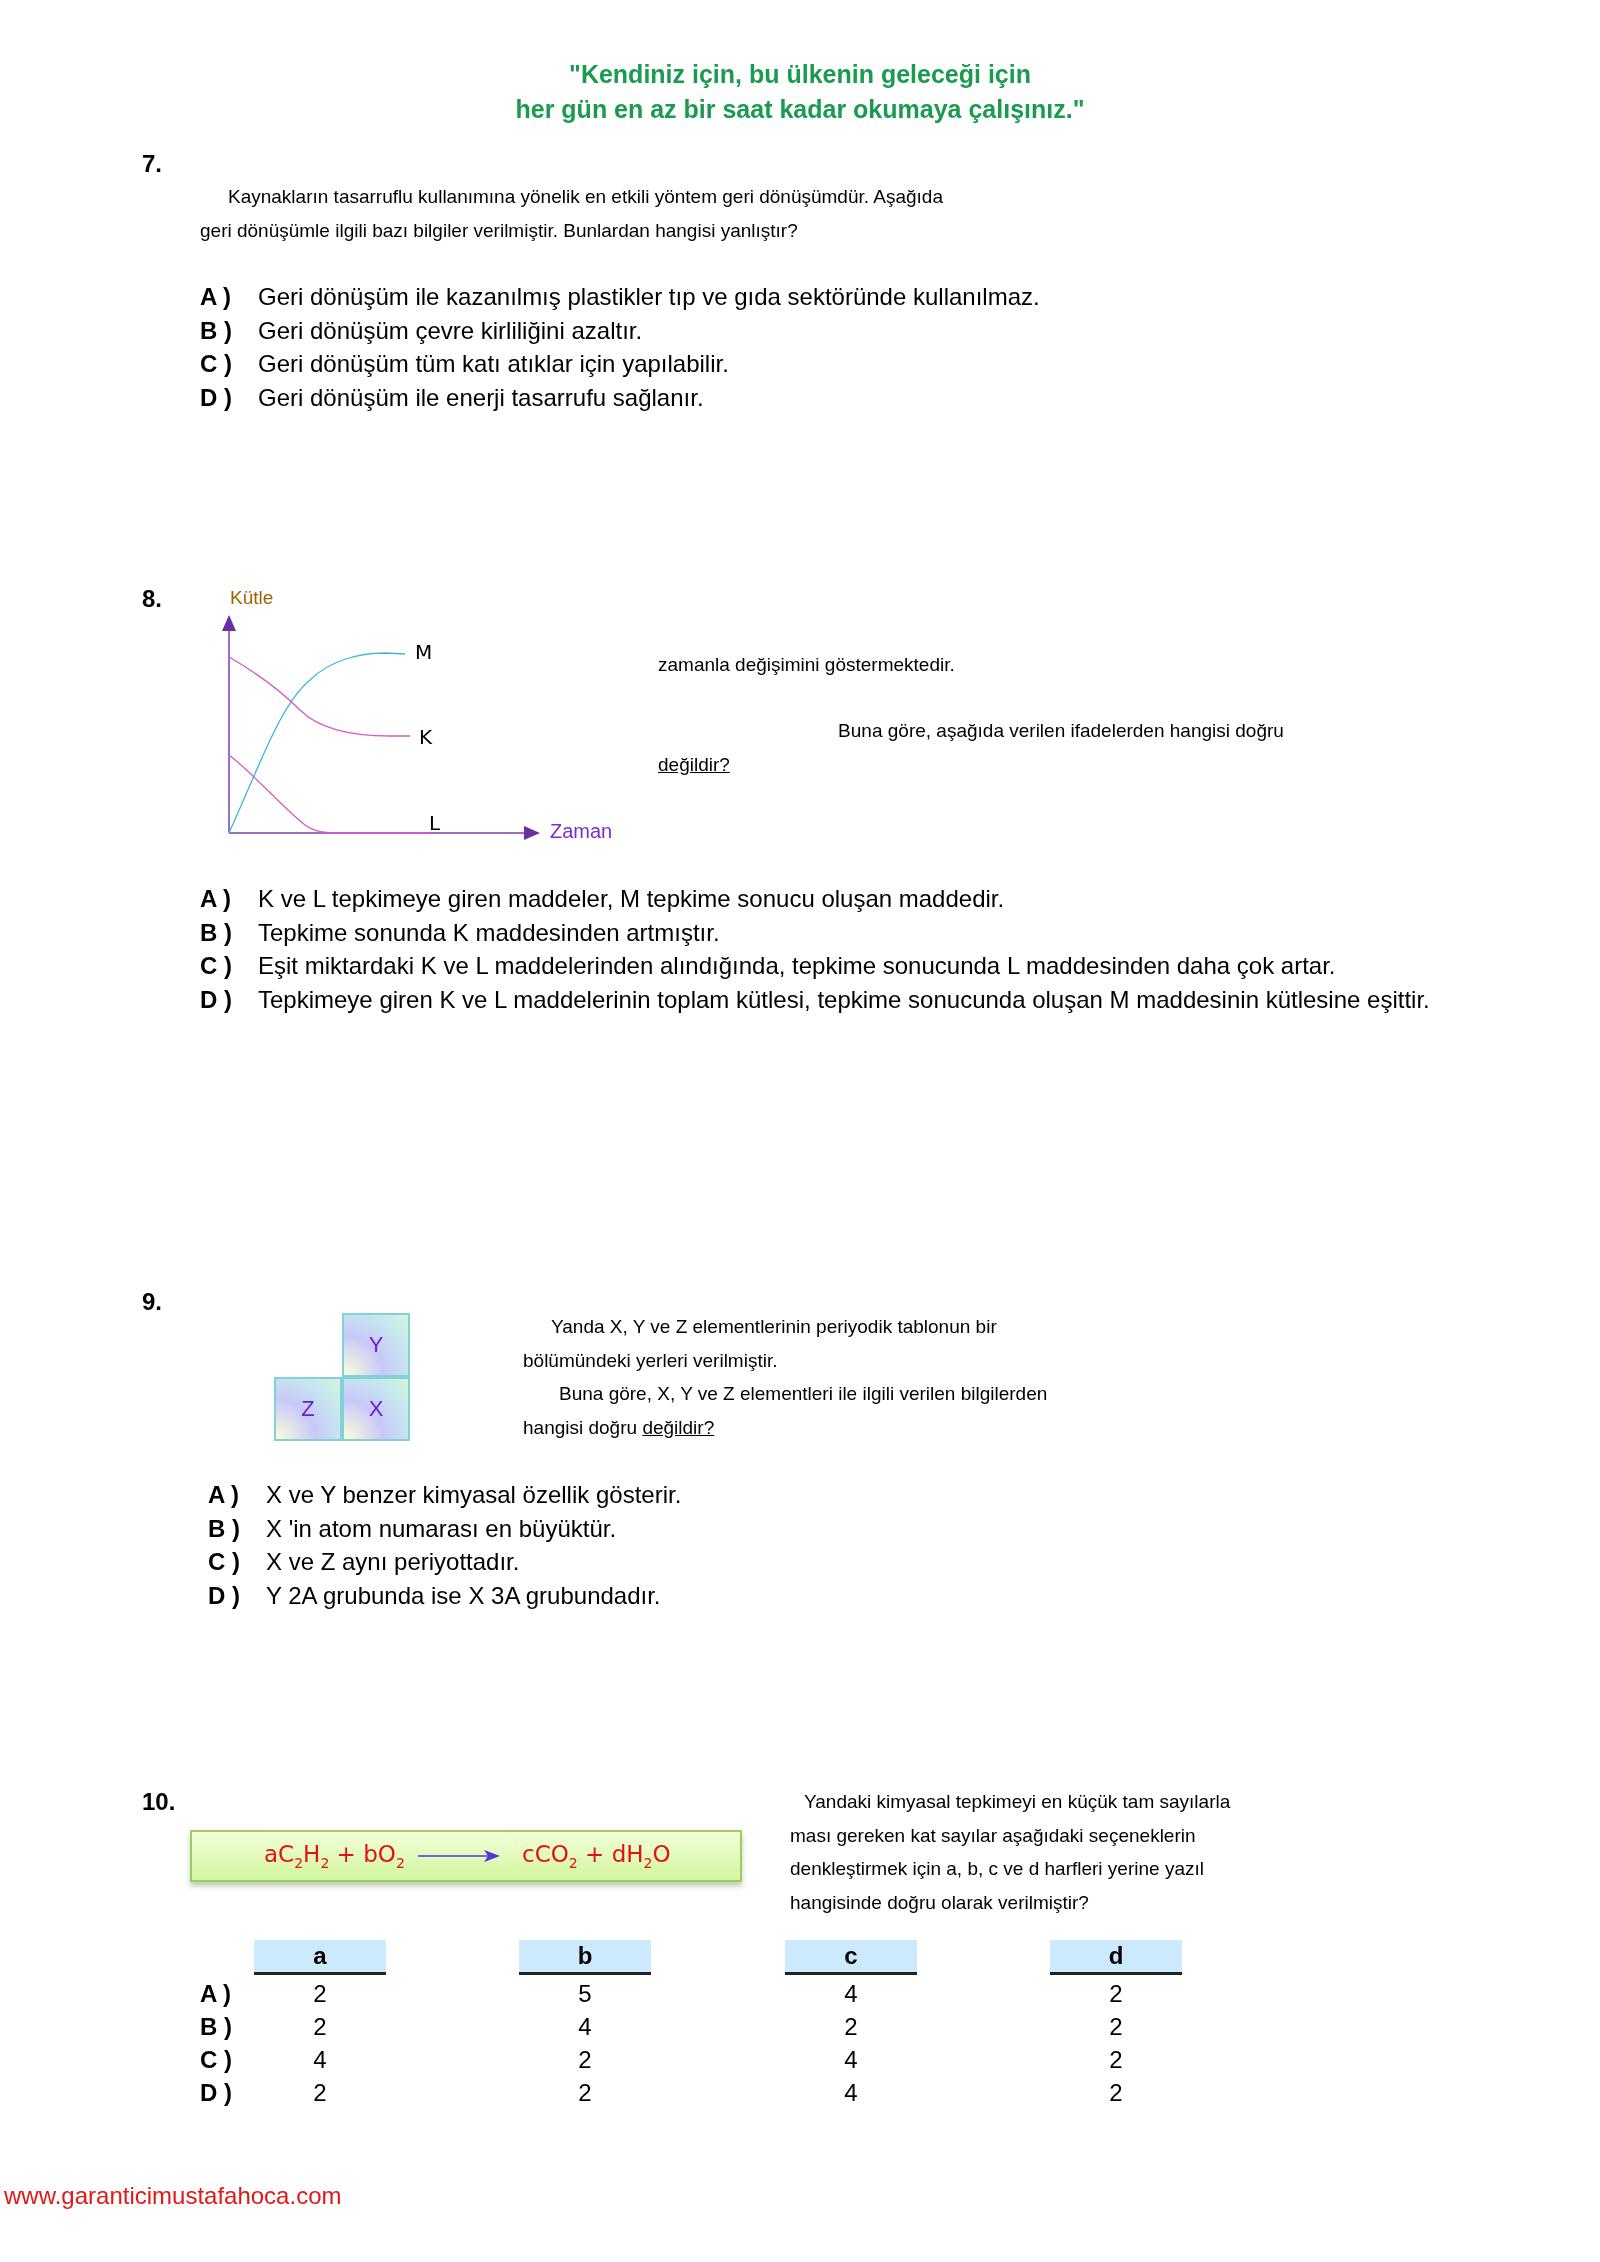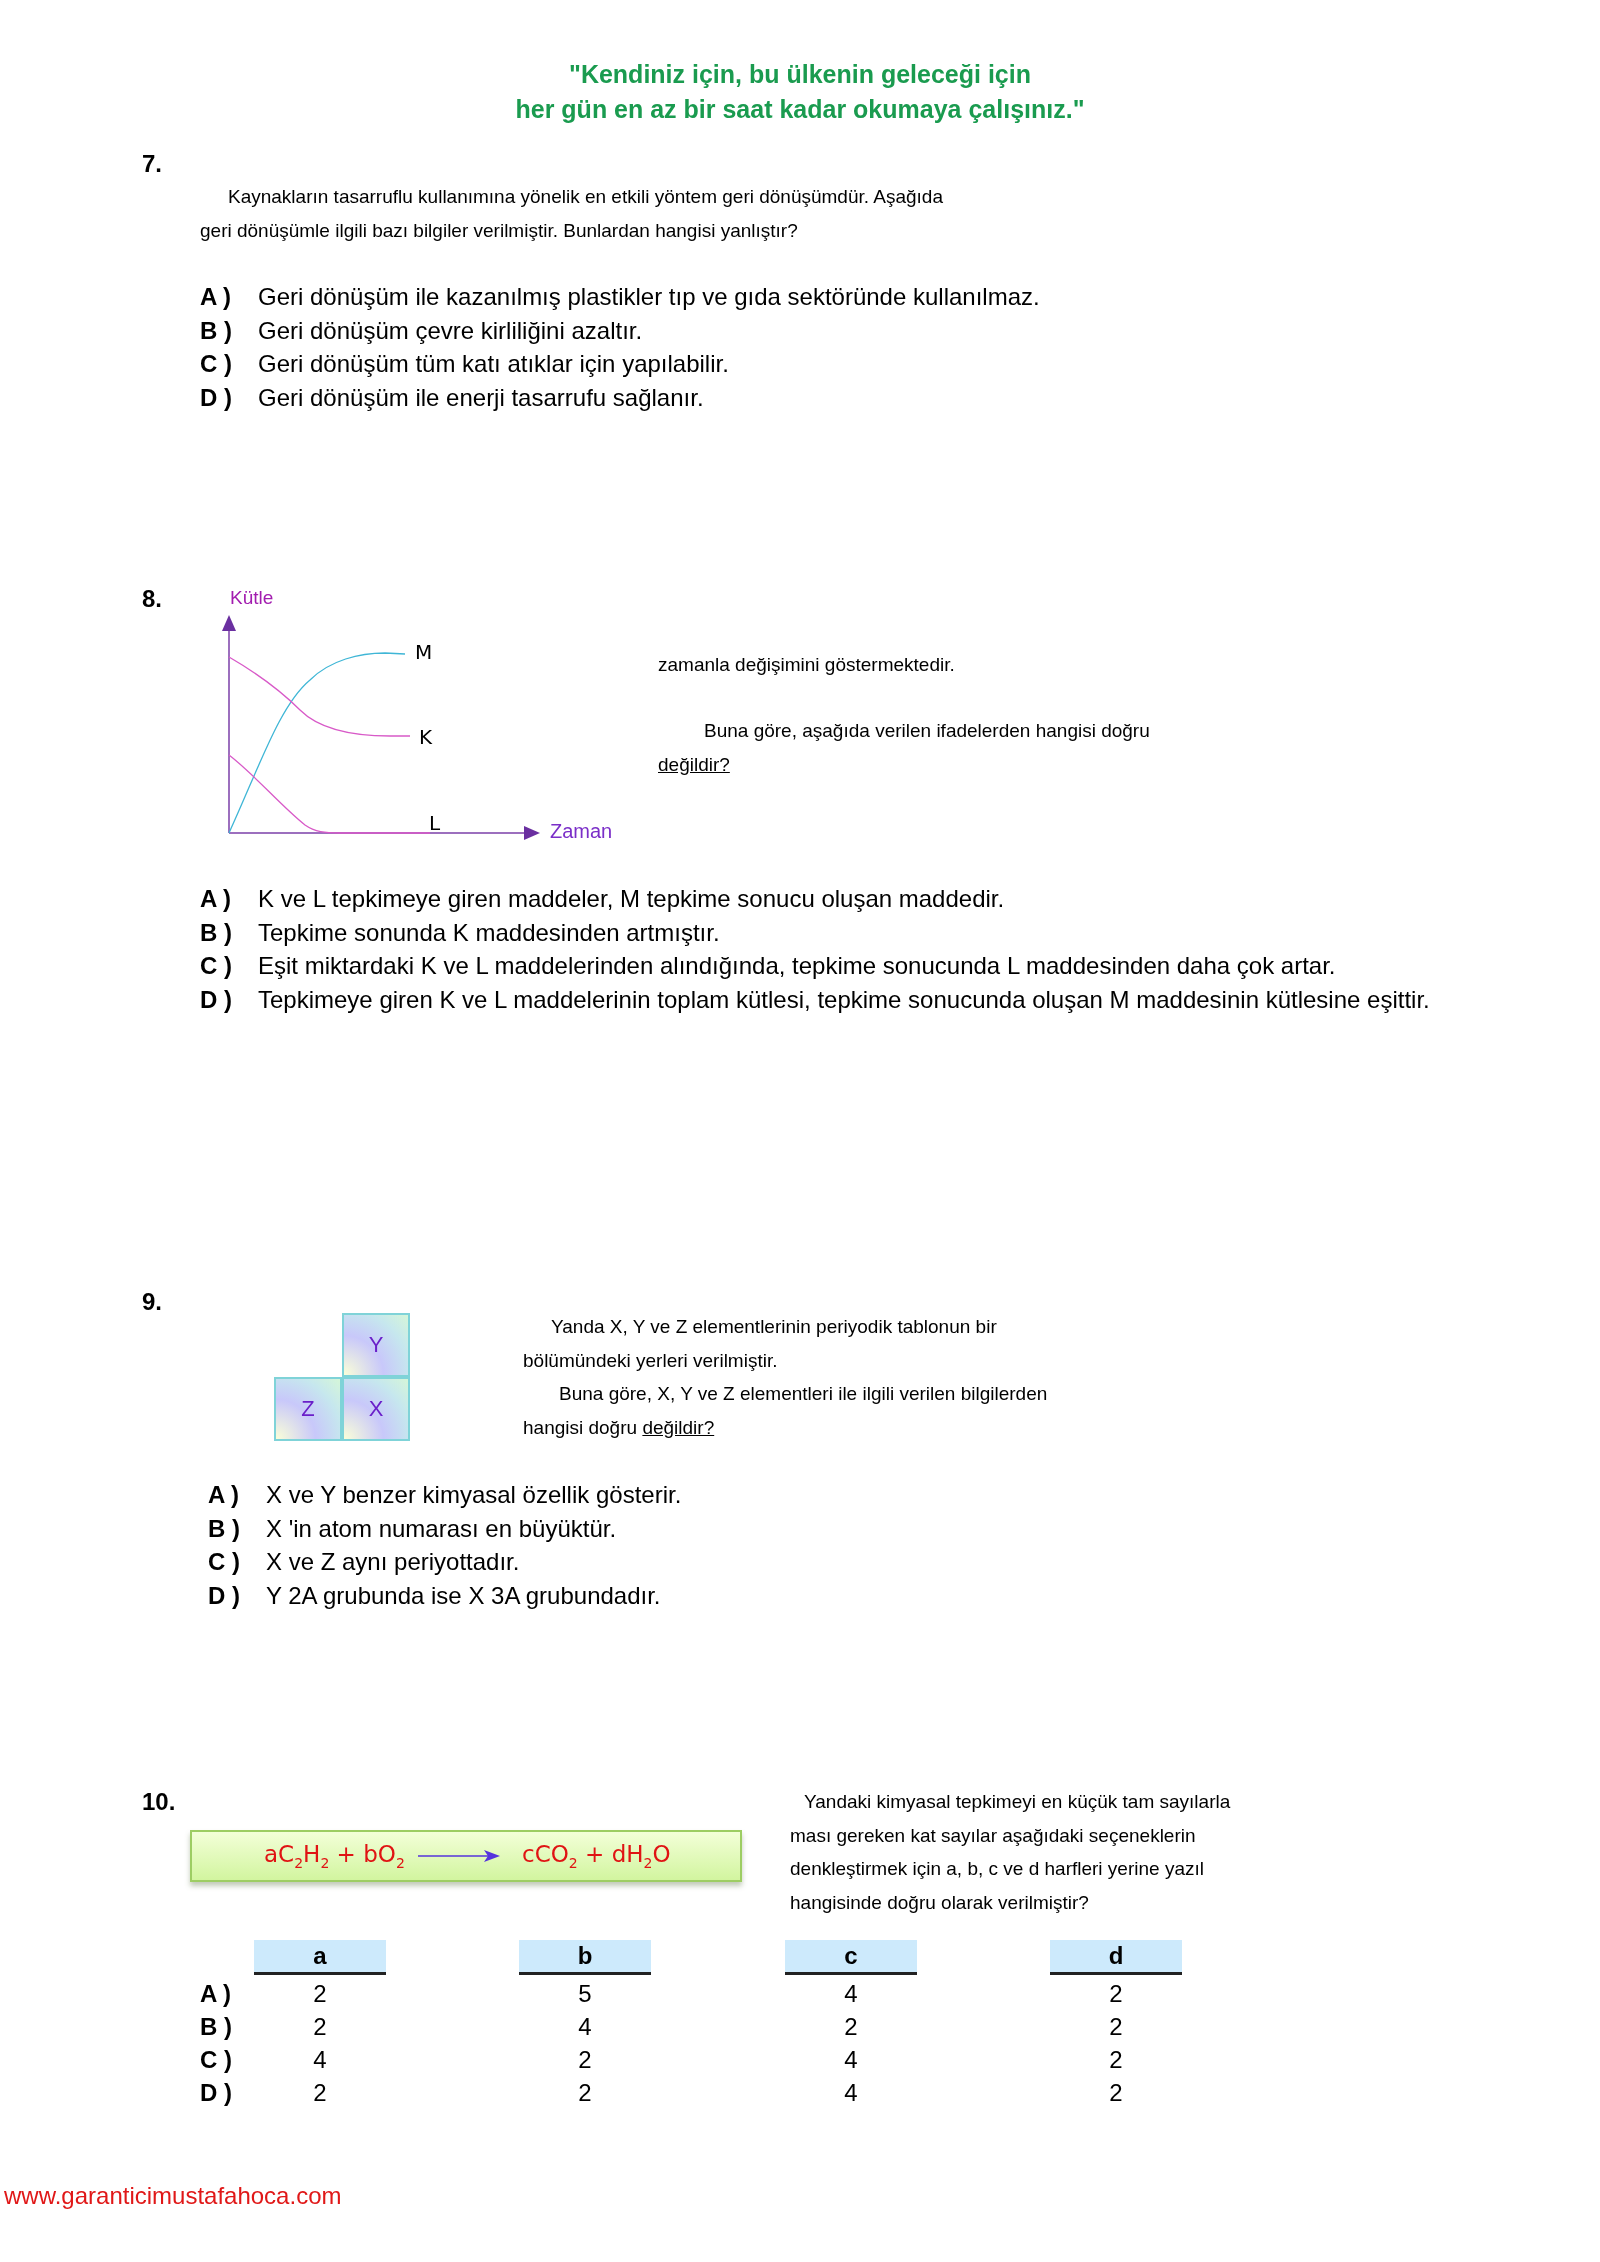--- a/index.html
+++ b/index.html
@@ -63,30 +63,30 @@
     <polygon points="49,40 42,56 56,56" fill="#6a2fa0"></polygon>
     <line x1="49" y1="258" x2="350" y2="258" stroke="#7b3fa8" stroke-width="1.5"></line>
     <polygon points="360,258 344,251 344,265" fill="#6a2fa0"></polygon>
 
     <path d="M49,258 C80,190 100,130 130,105 C150,85 180,78 205,78 L225,79" stroke="#3fb6d6" stroke-width="1.3" fill="none"></path>
 
     <path d="M49,82 C80,100 100,115 120,135 C140,155 175,161 210,161 L230,161" stroke="#d85ac8" stroke-width="1.3" fill="none"></path>
 
     <path d="M49,180 C75,200 100,230 125,250 C135,257 145,258 160,258 L250,258" stroke="#d85ac8" stroke-width="1.3" fill="none"></path>
   </svg>
-  <span class="abs" style="left:50px;top:12px;color:#a21caf;font-size:19px;">Kütle</span>
+  <span class="abs" style="left:50px;top:12px;color:#a16207;font-size:19px;">Kütle</span>
   <span class="abs" style="left:235px;top:65px;font-size:20px;font-family:'DejaVu Sans',sans-serif;">M</span>
   <span class="abs" style="left:239px;top:150px;font-size:20px;font-family:'DejaVu Sans',sans-serif;">K</span>
   <span class="abs" style="left:249px;top:236px;font-size:20px;font-family:'DejaVu Sans',sans-serif;">L</span>
   <span class="abs" style="left:370px;top:245px;color:#7b2fc8;font-size:20px;">Zaman</span>
 </div>
 <div class="abs txt" style="left:658px;top:648px;width:760px;">
   <div>zamanla değişimini göstermektedir.</div>
   <div style="height:32px;"></div>
-  <div style="text-indent:46px;">Buna göre, aşağıda verilen ifadelerden hangisi doğru</div>
+  <div style="text-indent:46px;text-align:center;">Buna göre, aşağıda verilen ifadelerden hangisi doğru</div>
   <div><u>değildir?</u></div>
 </div>
 <div class="abs" style="left:200px;top:882px;width:1230px;">
   <div class="opt">
       <span class="lbl">A )</span>
       <span class="body">K ve L tepkimeye giren maddeler, M tepkime sonucu oluşan maddedir.</span>
     </div>
   <div class="opt">
       <span class="lbl">B )</span>
       <span class="body">Tepkime sonunda K maddesinden artmıştır.</span>

